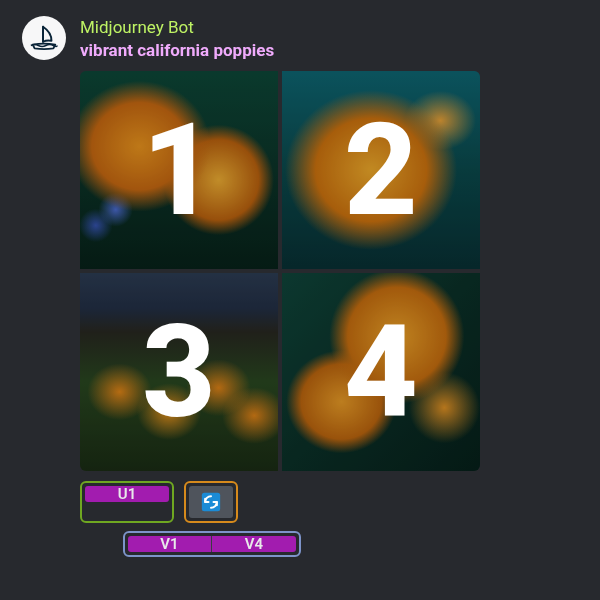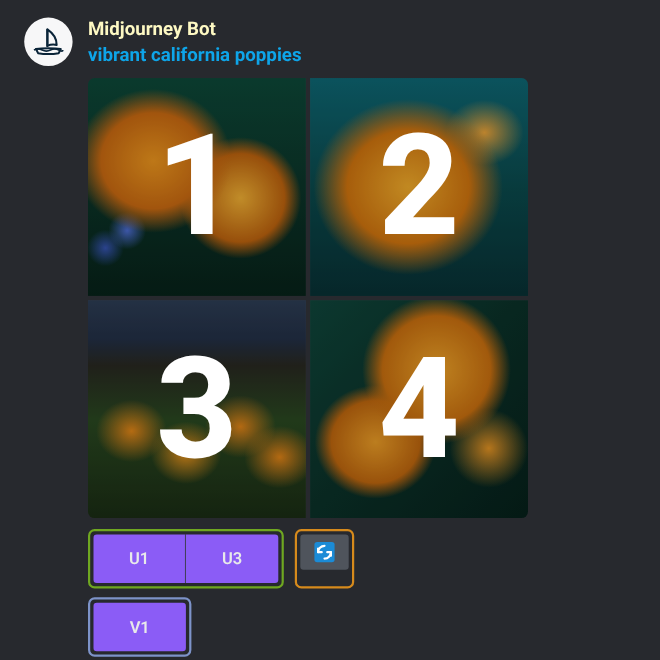--- a/index.html
+++ b/index.html
@@ -22,27 +22,27 @@
       border-radius: 50%;
       background: #f7f7f8;
       display: flex;
       align-items: center;
       justify-content: center;
       flex-shrink: 0;
     }
     .avatar svg { width: 30px; height: 30px; }
     .content { flex: 1; min-width: 0; }
     .bot-name {
-      color: #fef9c3;
-      font-weight: 700;
+      color: #bef264;
+      font-weight: 400;
       font-size: 17px;
       line-height: 1.3;
     }
     .prompt {
-      color: #0ea5e9;
+      color: #f0abfc;
       font-weight: 700;
       font-size: 17px;
       line-height: 1.3;
       margin-top: 1px;
     }
     .grid {
       margin-top: 10px;
       width: 400px;
       height: 400px;
       display: grid;
@@ -115,28 +115,28 @@
       gap: 10px;
       align-items: stretch;
     }
     .btn-group {
       display: flex;
       border-radius: 6px;
       padding: 3px;
       gap: 0;
     }
     .group-u { border: 2.5px solid #6fa721; }
-    .group-v { border: 2.5px solid #7d93c9; }
+    .group-v { border: 2.5px solid #7d93c9; margin-left: 43px; }
     .btn {
-      background: #8b5cf6;
+      background: #a21caf;
       color: #e8e9ea;
       font-weight: 600;
       font-size: 15px;
       width: 84px;
-      height: 44px;
+      height: 16px;
       display: flex;
       align-items: center;
       justify-content: center;
       cursor: pointer;
       border-right: 1px solid #3a3d42;
     }
     .btn:first-child { border-top-left-radius: 3px; border-bottom-left-radius: 3px; }
     .btn:last-child { border-right: none; border-top-right-radius: 3px; border-bottom-right-radius: 3px; }
     .reroll-wrap {
       border: 2.5px solid #d68a1c;
@@ -184,34 +184,34 @@
       </div>
       <div class="cell c4">
         <span class="num">4</span>
       </div>
     </div>
 
     <div class="button-rows">
       <div class="row">
         <div class="btn-group group-u">
           <div class="btn">U1</div>
-          <div class="btn">U3</div>
         </div>
         <div class="reroll-wrap">
           <div class="reroll">
             <svg viewBox="0 0 24 24">
               <rect x="1" y="1" width="22" height="22" rx="3" fill="#1b8bd6"></rect>
               <path d="M12 5 A7 7 0 0 0 5 12" fill="none" stroke="#fff" stroke-width="2.4" stroke-linecap="round"></path>
               <path d="M12 19 A7 7 0 0 0 19 12" fill="none" stroke="#fff" stroke-width="2.4" stroke-linecap="round"></path>
               <path d="M5 8 L5 12 L9 12" fill="none" stroke="#fff" stroke-width="2.4" stroke-linecap="round" stroke-linejoin="round"></path>
               <path d="M19 16 L19 12 L15 12" fill="none" stroke="#fff" stroke-width="2.4" stroke-linecap="round" stroke-linejoin="round"></path>
             </svg>
           </div>
         </div>
       </div>
       <div class="row">
         <div class="btn-group group-v">
           <div class="btn">V1</div>
+          <div class="btn">V4</div>
         </div>
       </div>
     </div>
   </div>
 </div>
 
 </body></html>

